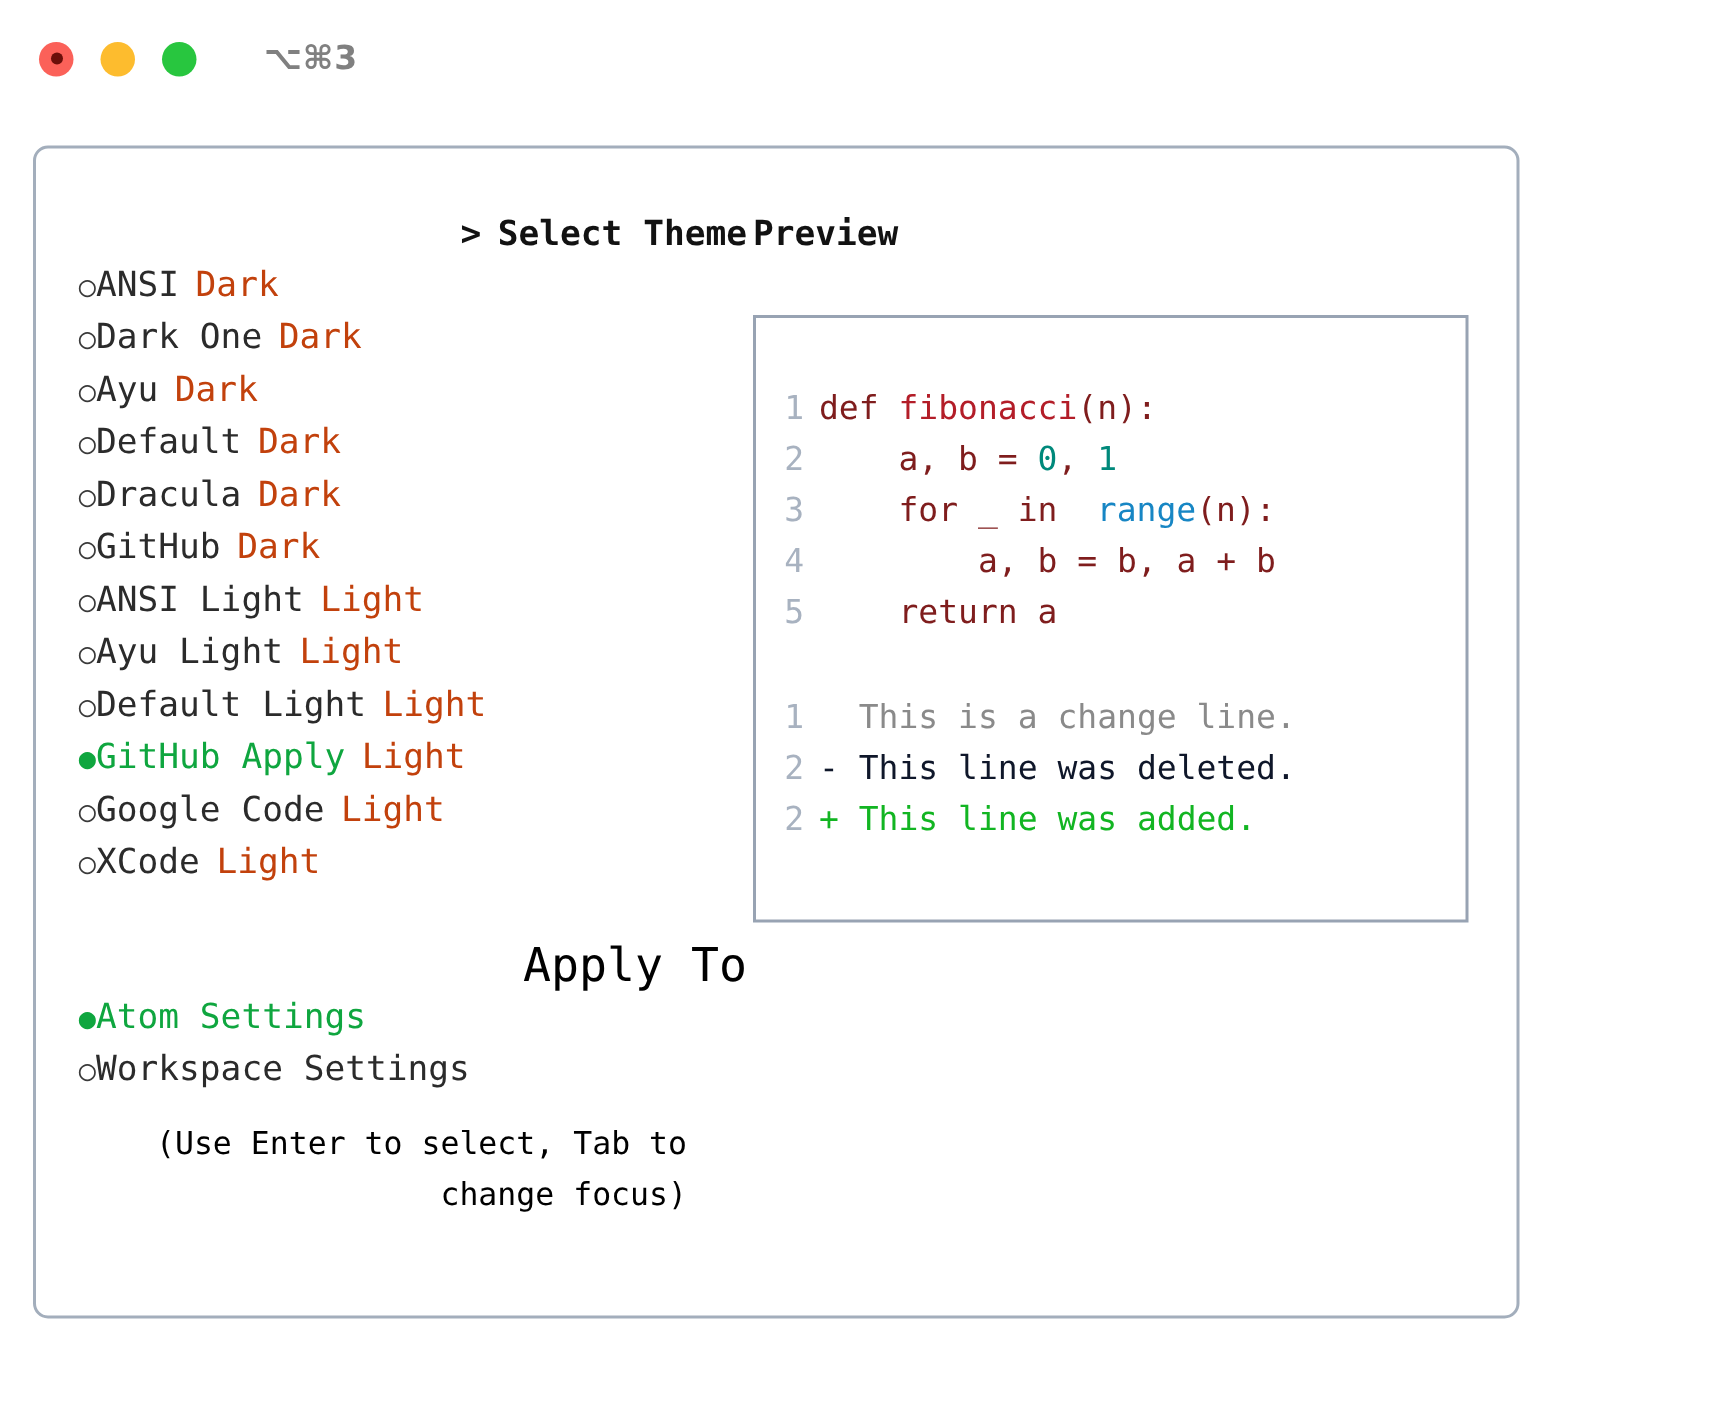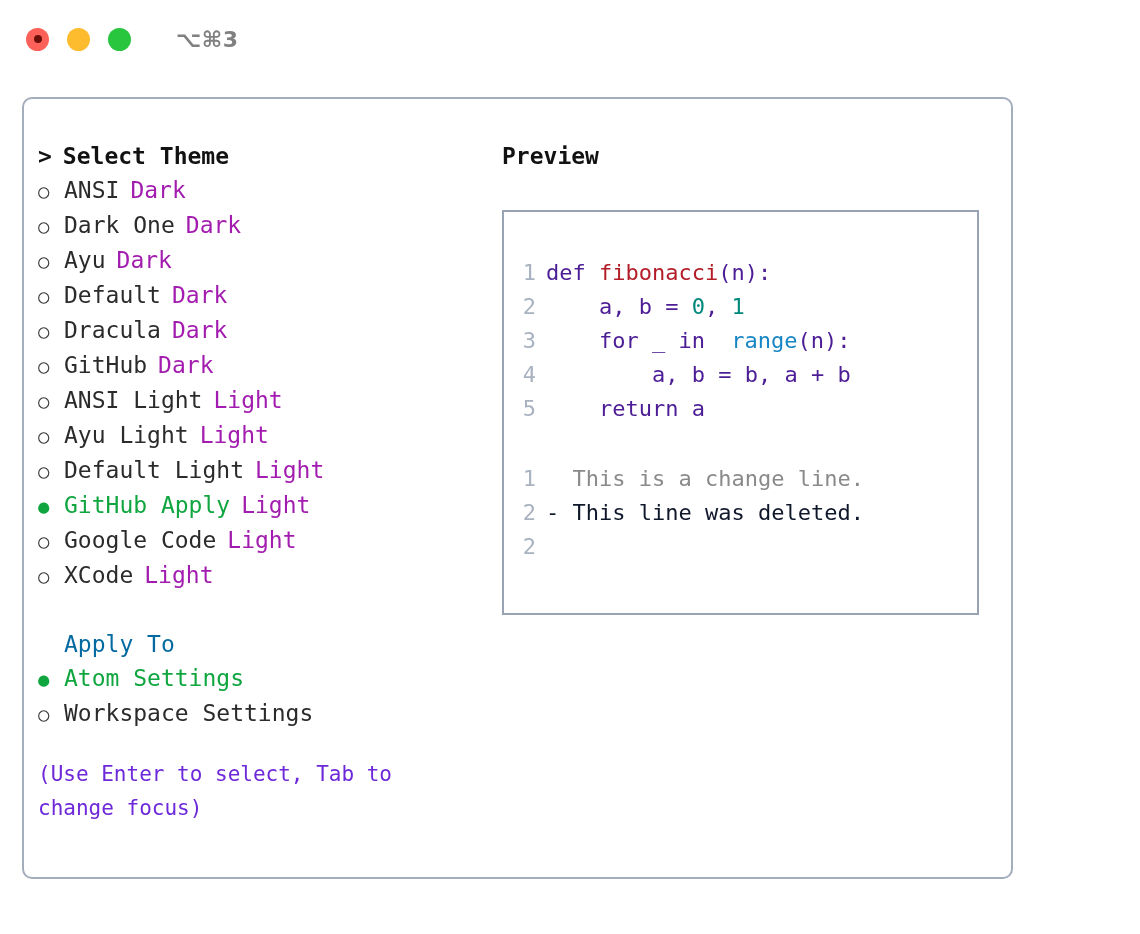--- a/index.html
+++ b/index.html
@@ -86,20 +86,21 @@
     width: 100%;
     height: 100%;
   }
 
   
   #left-column {
     position: absolute;
     left: 14px;
     top: 40px;
     width: 460px;
+    text-align: right;
   }
 
   .section-title {
     font-size: 23px;
     font-weight: bold;
     color: #121212;
     line-height: 34px;
     white-space: pre;
   }
   .section-title .prompt-caret { color: #121212; }
@@ -115,38 +116,38 @@
   .opt-marker {
     display: inline-block;
     width: 26px;
     flex: 0 0 26px;
     color: #3a3a3a;
     font-size: 19px;
   }
   .opt-row.selected .opt-marker { color: #0fa63f; }
   .opt-row.selected .opt-label  { color: #0fa63f; }
   .opt-label { color: #2b2b2b; }
-  .opt-kind  { color: #a21caf; }
+  .opt-kind  { color: #c2410c; }
   .opt-gap   { display: inline-block; width: 11px; }
 
   .group-heading {
-    font-size: 23px;
-    line-height: 34px;
-    color: #0369a1;
+    font-size: 31px;
+    line-height: 34px;
+    color: #000000;
     padding-left: 26px;
     white-space: pre;
   }
 
   .spacer-row { height: 34px; }
 
   #hint-text {
-    margin-top: 26px;
+    margin-top: 14px;
     font-size: 21px;
     line-height: 34px;
-    color: #6d28d9;
+    color: #000000;
     width: 420px;
   }
 
   
   #right-column {
     position: absolute;
     left: 478px;
     top: 40px;
     width: 500px;
   }
@@ -177,21 +178,21 @@
     display: inline-block;
     width: 42px;
     flex: 0 0 42px;
     text-align: right;
     color: #a8b2c0;
     padding-right: 10px;
     box-sizing: border-box;
   }
   .code-text { color: #24292e; }
 
-  .tok-plain { color: #4c1d95; }
+  .tok-plain { color: #7f1d1d; }
   .tok-func  { color: #b31d28; text-align: right; }
   .tok-num   { color: #00897b; }
   .tok-call  { color: #1786c4; margin-left: 13px; }
 
   .diff-gap { height: 36px; }
   .diff-context .code-text { color: #8a8a8a; }
   .diff-del .code-text     { color: #0f172a; }
   .diff-add .code-text     { color: #12b522; }
 </style>
 </head>
@@ -252,20 +253,20 @@
               <div class="code-line"><span class="ln">1</span><span class="code-text"><span class="tok-plain">def </span><span class="tok-func">fibonacci</span><span class="tok-plain">(n):</span></span></div>
               <div class="code-line"><span class="ln">2</span><span class="code-text"><span class="tok-plain">    a, b = </span><span class="tok-num">0</span><span class="tok-plain">, </span><span class="tok-num">1</span></span></div>
               <div class="code-line"><span class="ln">3</span><span class="code-text"><span class="tok-plain">    for _ in </span><span class="tok-call">range</span><span class="tok-plain">(n):</span></span></div>
               <div class="code-line"><span class="ln">4</span><span class="code-text"><span class="tok-plain">        a, b = b, a + b</span></span></div>
               <div class="code-line"><span class="ln">5</span><span class="code-text"><span class="tok-plain">    return a</span></span></div>
             </div>
           <div class="diff-gap"></div>
           <div id="diff-block">
               <div class="code-line diff-context"><span class="ln">1</span><span class="code-text"><span>  </span><span>This is a change line.</span></span></div>
               <div class="code-line diff-del"><span class="ln">2</span><span class="code-text"><span>- </span><span>This line was deleted.</span></span></div>
-              <div class="code-line diff-add"><span class="ln">2</span></div>
+              <div class="code-line diff-add"><span class="ln">2</span><span class="code-text"><span>+ </span><span>This line was added.</span></span></div>
             </div>
         </div>
       </div>
 
     </div>
   </div>
 </div>
 
 </body></html>

